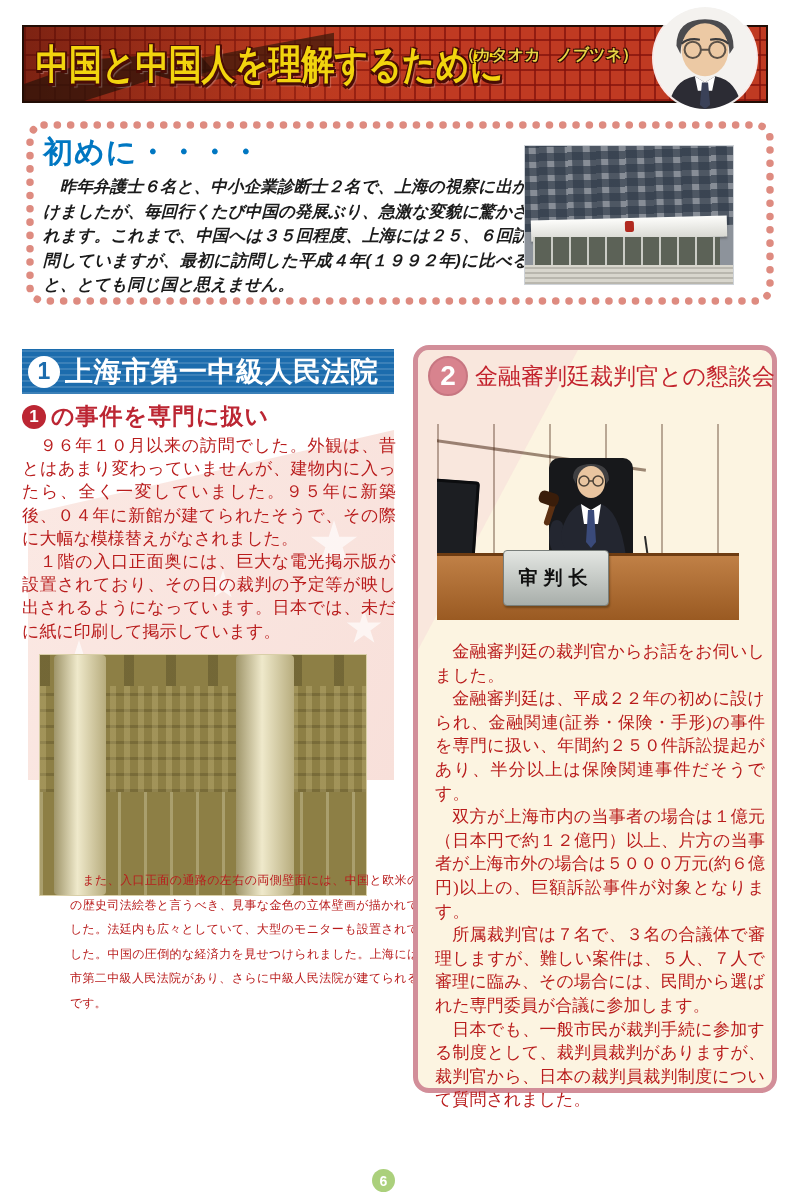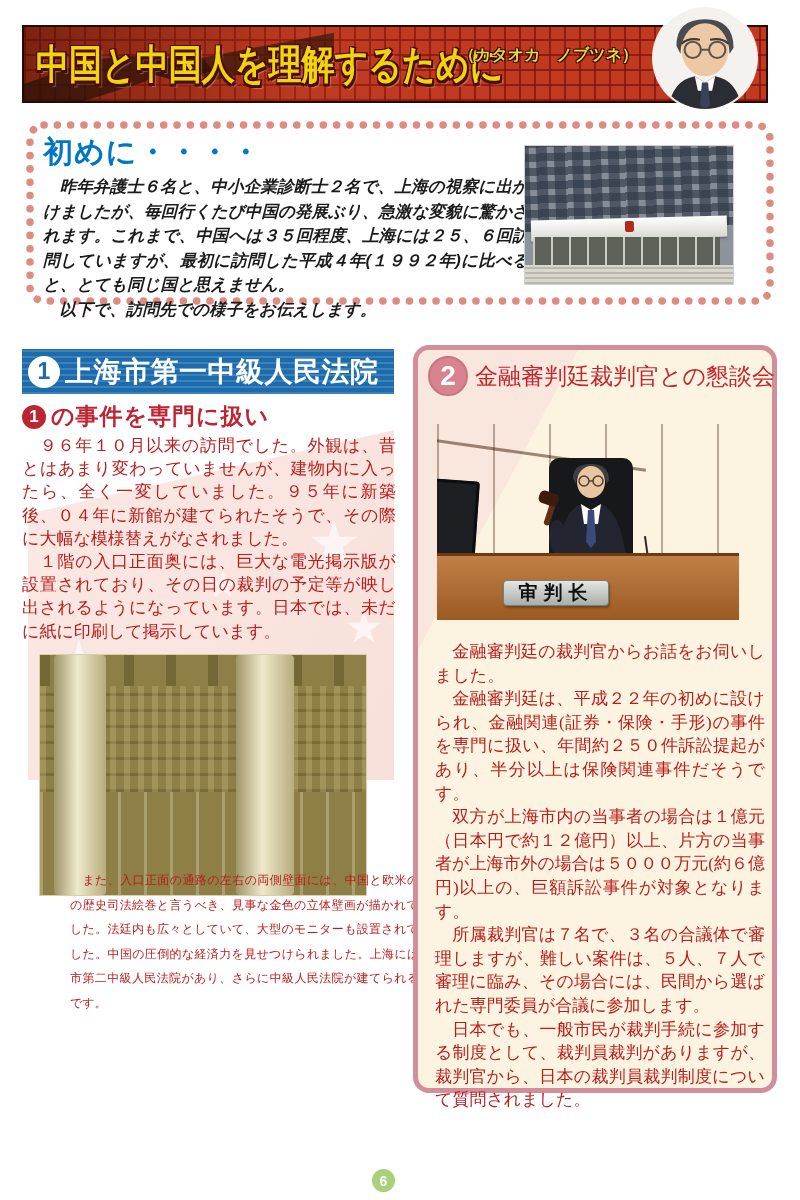--- a/index.html
+++ b/index.html
@@ -205,21 +205,21 @@
     position:absolute; left:0; bottom:0; width:100%; height:34%;
     background:linear-gradient(#c08046,#9a5a22);
     border-top:3px solid #6e3c12;
   }
   .judge-figure { position:absolute; left:96px; top:40px; width:116px; height:124px; }
   .cr-mic {
     position:absolute; left:210px; top:112px; width:2px; height:44px; background:#2a2a2a;
     transform:rotate(-8deg);
   }
   .cr-nameplate {
-    position:absolute; left:66px; bottom:14px; width:106px; height:26px;
+    position:absolute; left:66px; bottom:14px; width:106px; height:56px;
     background:linear-gradient(#e3e6e2,#a8aeaa); border:1px solid #787e7a; border-radius:4px;
     display:flex; align-items:center; justify-content:center;
     font-size:19px; font-weight:bold; color:#101010; letter-spacing:6px;
     box-shadow:1px 2px 2px rgba(60,40,10,.45);
   }
   .s2-text {
     position:absolute; left:17px; top:290px; width:330px;
     font-size:17px; line-height:23.6px;
   }
 
@@ -261,21 +261,20 @@
     </svg>
   </div>
 
   <div class="intro-box">
     <svg class="intro-border" viewBox="0 0 750 186">
       <rect x="5" y="5" width="740" height="176" rx="14" fill="none" stroke="#de8b80" stroke-width="7.5" stroke-dasharray="0.1 13.2" stroke-linecap="round"></rect>
     </svg>
     <div class="intro-heading">初めに・・・・</div>
     <div class="intro-text">
       <p>　昨年弁護士６名と、中小企業診断士２名で、上海の視察に出かけましたが、毎回行くたび中国の発展ぶり、急激な変貌に驚かされます。これまで、中国へは３５回程度、上海には２５、６回訪問していますが、最初に訪問した平成４年(１９９２年)に比べると、とても同じ国と思えません。</p>
-      <p>　以下で、訪問先での様子をお伝えします。</p>
     </div>
     <div class="building-photo">
       <div class="bld-facade"></div>
       <div class="bld-canopy">
         <div class="bld-emblem"></div>
       </div>
       <div class="bld-entrance"></div>
       <div class="bld-steps"></div>
     </div>
   </div>

